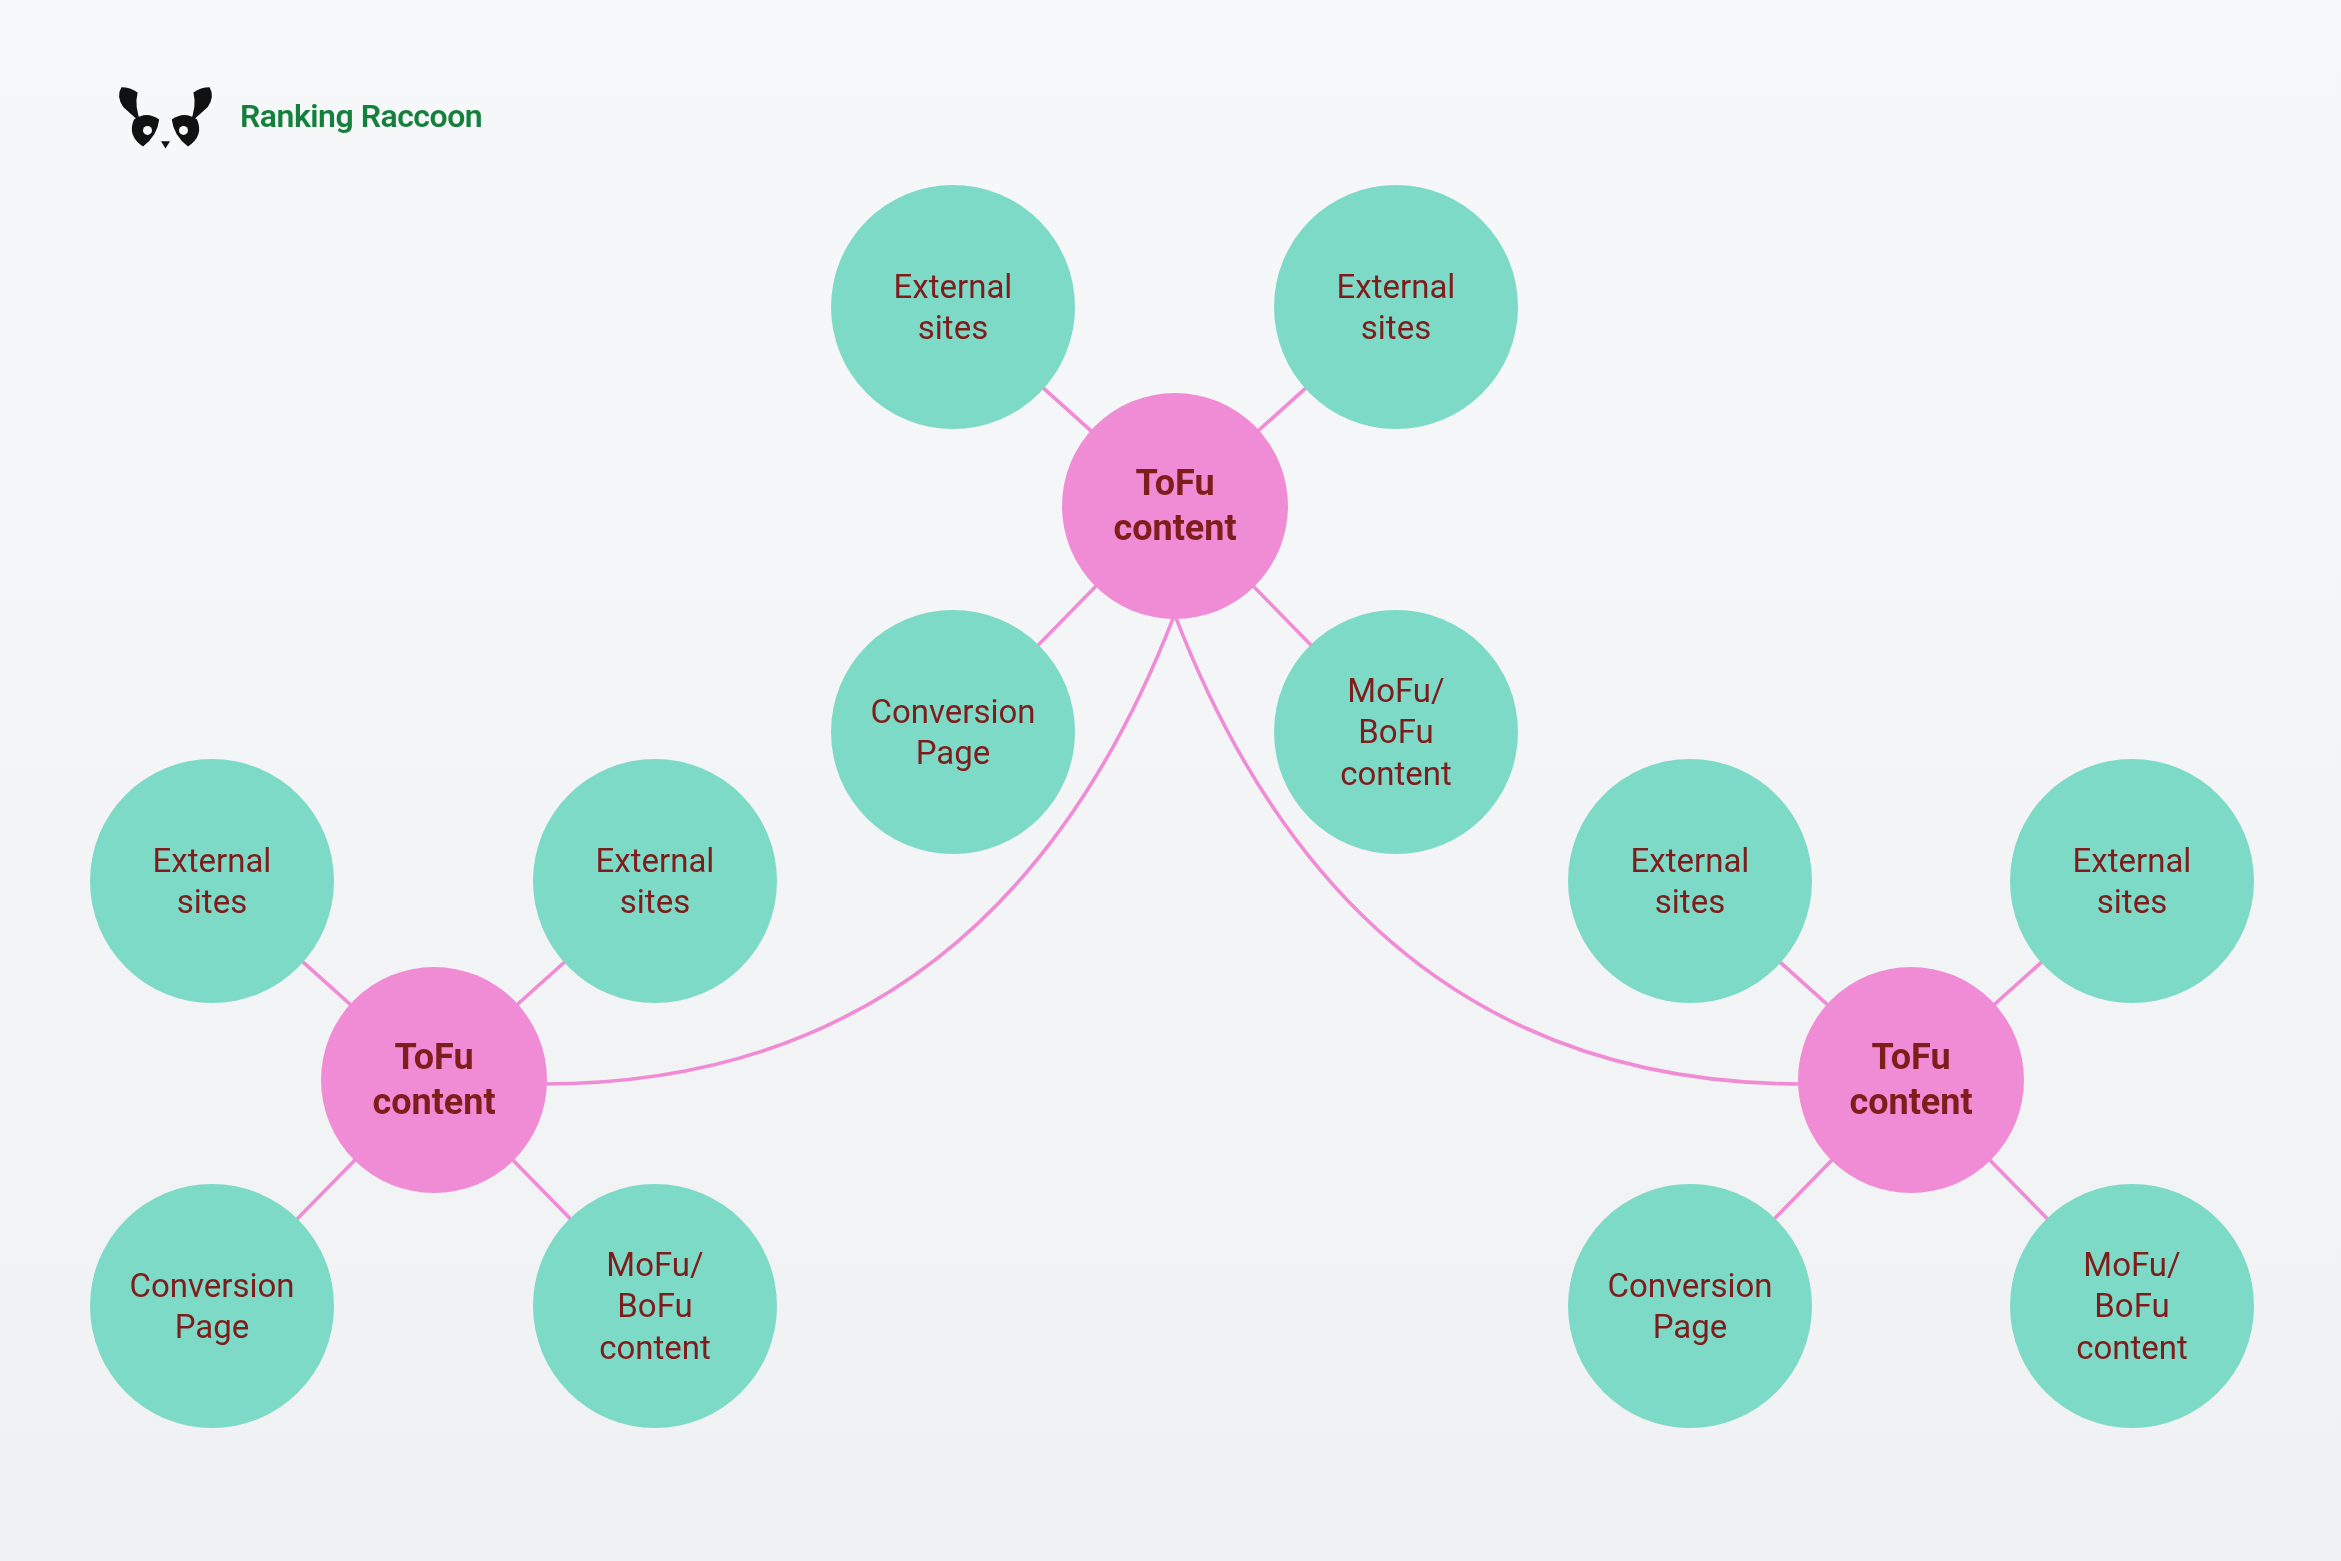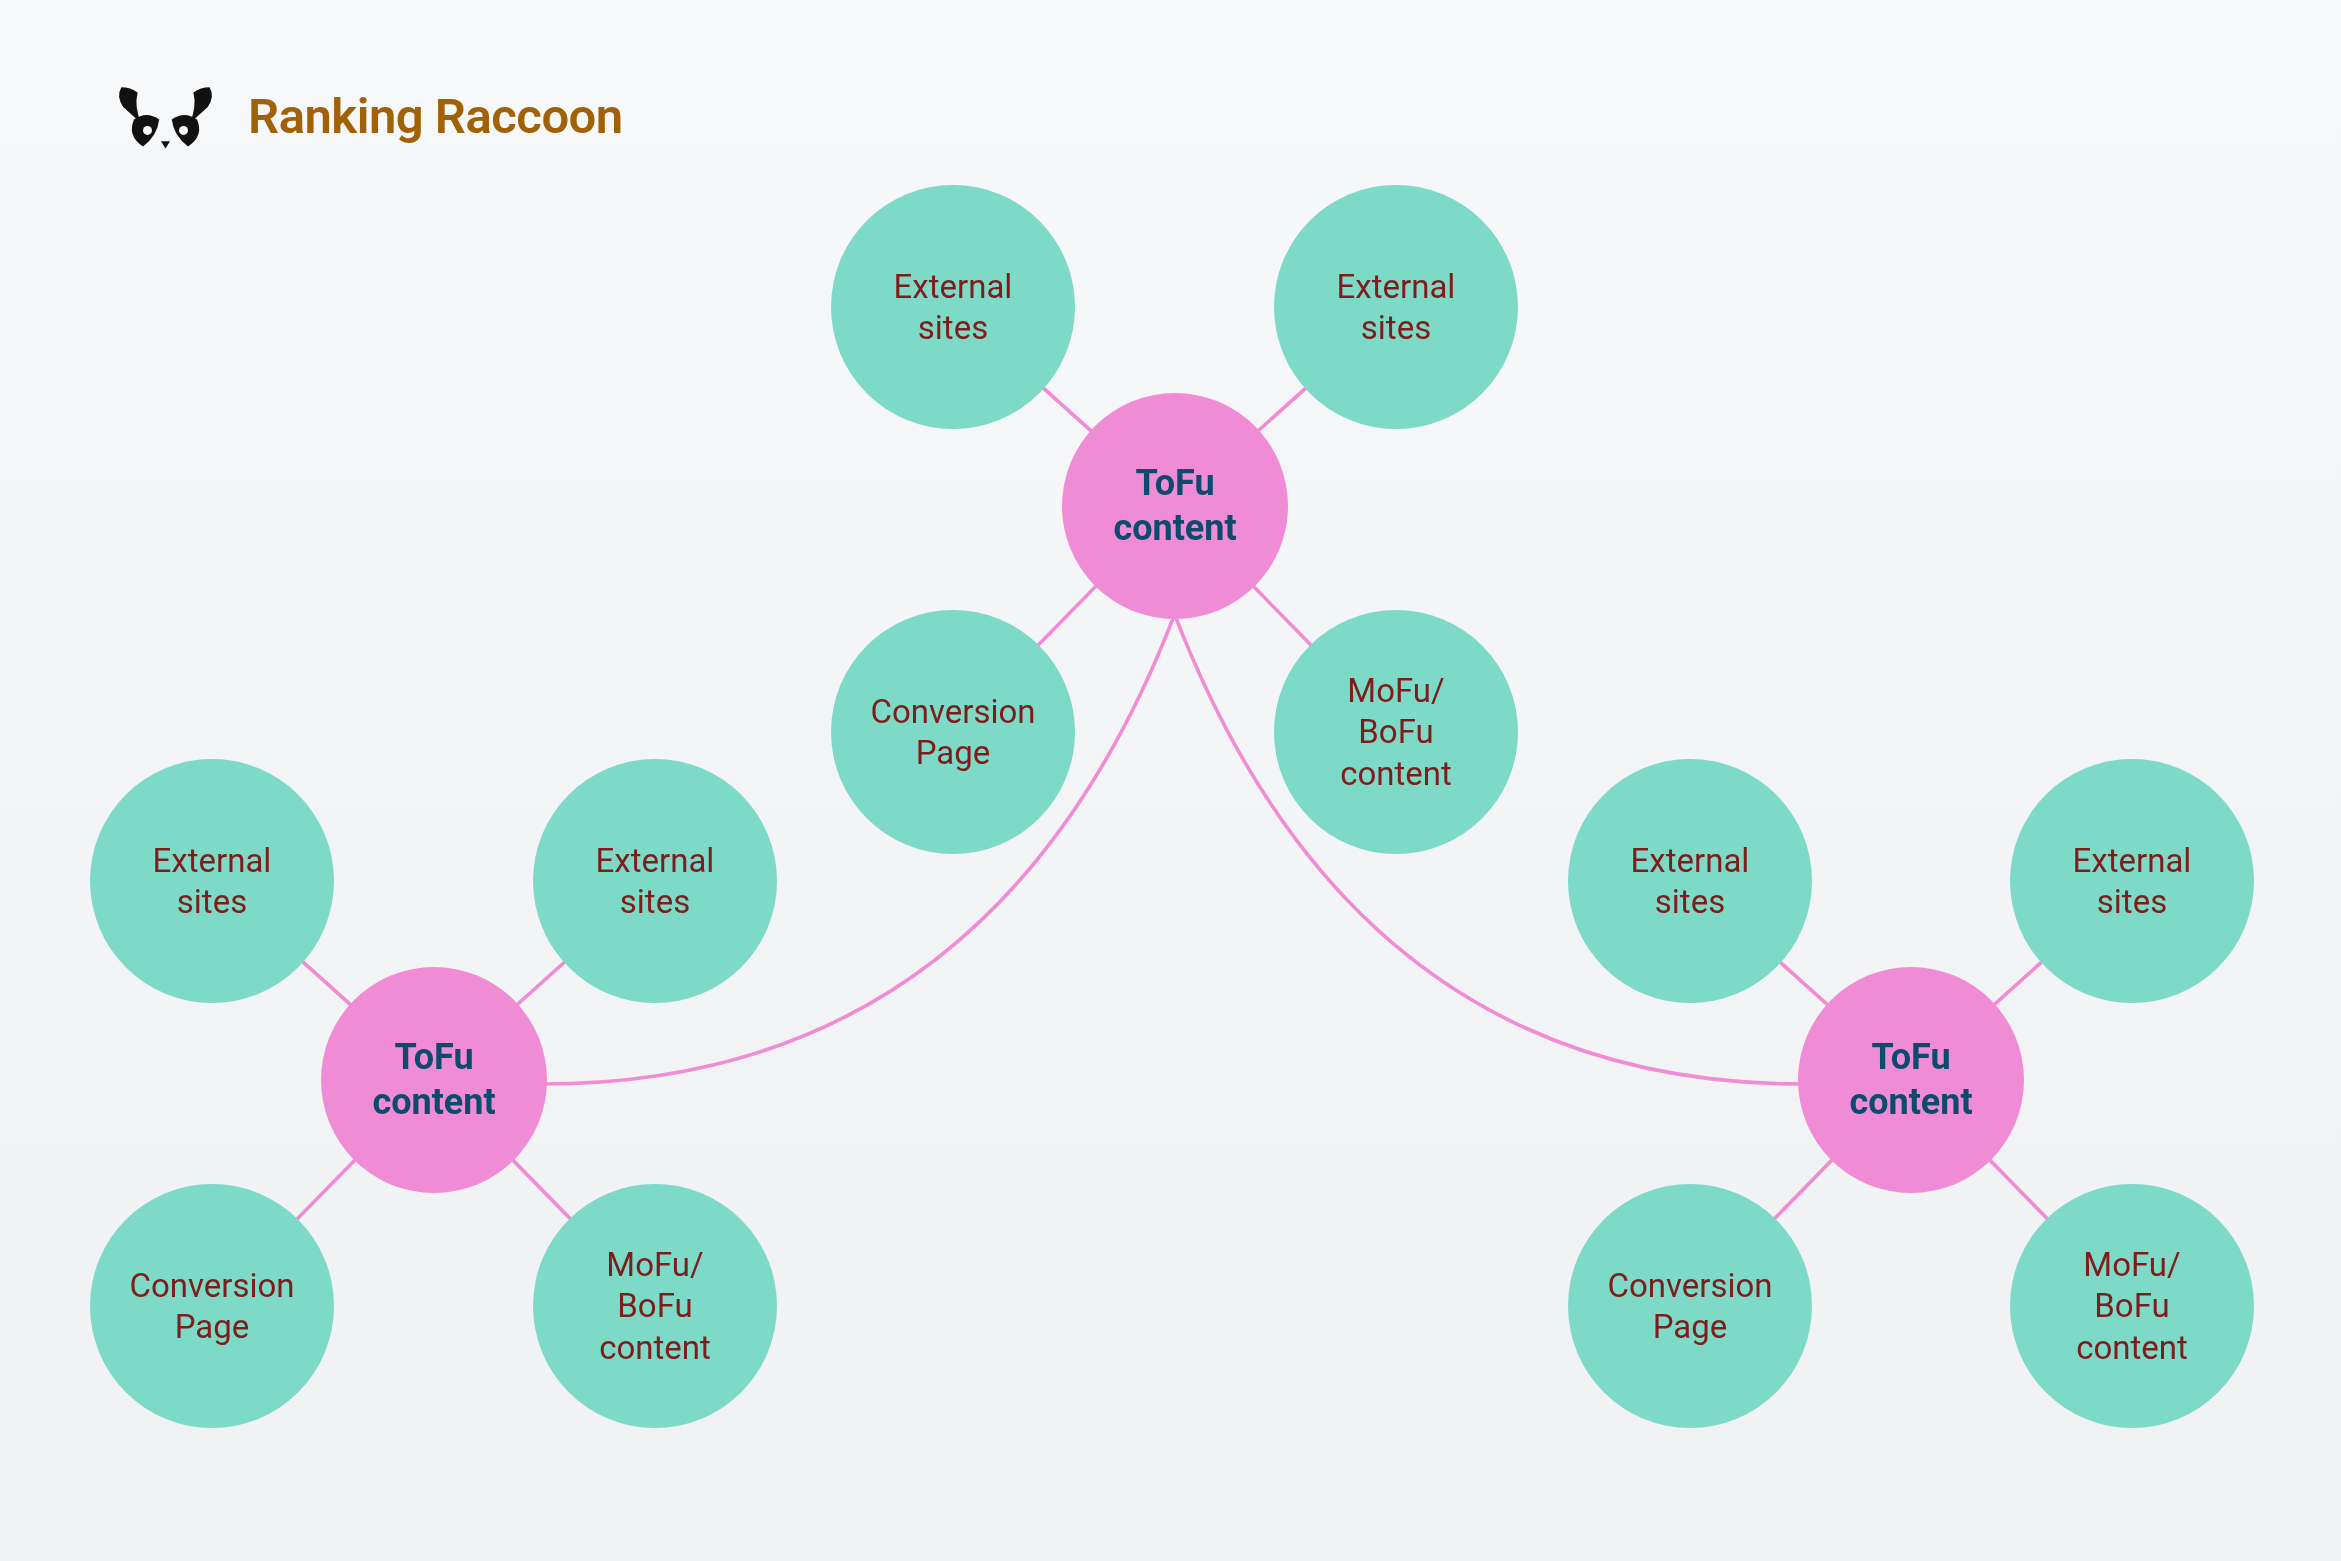--- a/index.html
+++ b/index.html
@@ -22,41 +22,40 @@
       display: flex;
       align-items: center;
       gap: 25px;
     }
     .logo-icon {
       width: 99px;
       height: 72px;
       flex-shrink: 0;
     }
     .logo-text {
-      font-size: 49px;
+      font-size: 32px;
       font-weight: 600;
-      color: #a16207;
+      color: #15803d;
       letter-spacing: -0.5px;
-      margin-left: 8px;
     }
     .node {
       position: absolute;
       border-radius: 50%;
       display: flex;
       flex-direction: column;
       align-items: center;
       justify-content: center;
       text-align: center;
       line-height: 1.25;
     }
     .hub {
       width: 226px;
       height: 226px;
       background: #f08cd5;
-      color: #0c4a6e;
+      color: #7f1d1d;
       font-size: 36px;
       font-weight: 700;
       z-index: 3;
       justify-content: center;
     }
     .satellite {
       width: 244px;
       height: 244px;
       background: #7ddac7;
       color: #7f1d1d;

